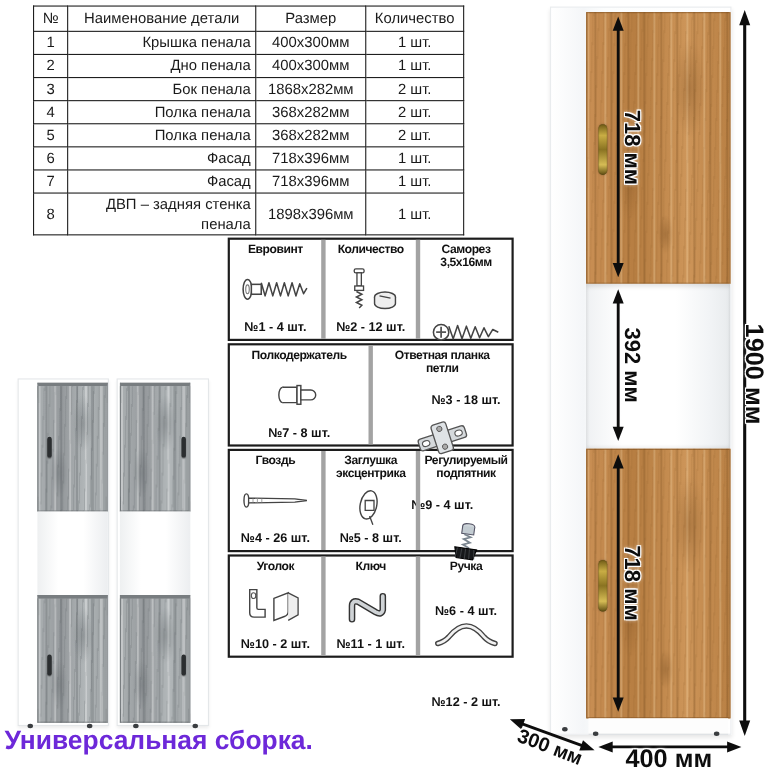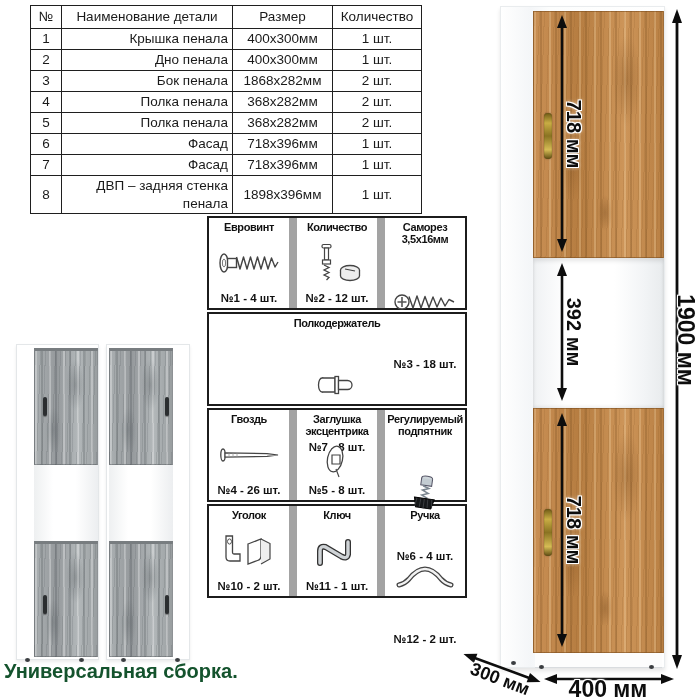--- a/index.html
+++ b/index.html
@@ -15,21 +15,21 @@
   .parts td{height:18px;}
   .td-c{text-align:center;}
   .td-l{text-align:right;padding-left:7px;margin-top:16px;}
 
   
   .hw{position:absolute;left:207px;top:216px;width:260px;}
   .hw-row{display:flex;border:2px solid #1c1c1c;margin-bottom:2px;height:94px;
           box-sizing:border-box;background:#fff;}
   .hw-cell{flex:1;display:flex;flex-direction:column;align-items:center;
            justify-content:space-between;padding:3px 1px 4px 1px;
-           border-right:8px solid #a3a3a3;min-width:0;}
+           border-right:4px solid #a3a3a3;min-width:0;}
   .hw-cell:last-child{border-right:none;gap:36px;}
   .hw-name{font-weight:700;font-size:11px;letter-spacing:-0.4px;text-align:center;
            line-height:1.12;white-space:pre-line;}
   .hw-count{font-weight:700;font-size:11.5px;}
   .hw-icon{flex:1;display:flex;align-items:center;justify-content:center;}
 
   
   .oak{background-color:#c0874a;
     background-image:
       radial-gradient(ellipse 22px 70px at 72% 28%, rgba(110,66,22,.30), transparent 65%),
@@ -80,21 +80,21 @@
   .vert{transform:rotate(90deg);}
   #d718t{left:534px;top:122px;width:80px;height:24px;font-size:20px;line-height:24px;}
   #d392 {left:534px;top:320px;width:80px;height:24px;font-size:20px;line-height:24px;}
   #d718b{left:534px;top:518px;width:80px;height:24px;font-size:20px;line-height:24px;}
   #d1900{left:630px;top:326px;width:112px;height:28px;font-size:23px;line-height:28px;}
   #d400 {left:553px;top:678px;width:110px;height:22px;font-size:23px;line-height:22px;}
   #d300 {left:458px;top:668px;width:84px;height:22px;font-size:18px;line-height:22px;transform:rotate(21deg);}
   .arrow{position:absolute;}
 
   
-  .caption{position:absolute;left:4px;top:660px;font-size:20px;font-weight:700;color:#14532d;}
+  .caption{position:absolute;left:4px;top:660px;font-size:24px;font-weight:700;color:#6d28d9;}
 
   svg{display:block;}
 </style>
 </head>
 <body>
 
 <div class="canvas">
 
   <table class="parts">
     <colgroup>
@@ -211,20 +211,37 @@
         <div class="hw-name">Полкодержатель</div>
         <div class="hw-icon">
           <svg viewBox="0 0 64 40" width="64" height="40">
             <ellipse cx="17" cy="20" rx="3.5" ry="7" fill="#fff" stroke="#444" stroke-width="1.3"></ellipse>
             <path d="M17 13 h13 v14 h-13" fill="#fff" stroke="#444" stroke-width="1.3"></path>
             <rect x="30" y="11.5" width="3.5" height="17" fill="#fff" stroke="#444" stroke-width="1.3"></rect>
             <path d="M33.5 15.5 h9 a4.5 4.5 0 0 1 0 9 h-9 Z" fill="#fff" stroke="#444" stroke-width="1.3"></path>
           </svg>
         </div>
         <div class="hw-count">№7 - 8 шт.</div>
+      </div>
+      <div class="hw-cell">
+        <div class="hw-name">Ответная планка
+петли</div>
+        <div class="hw-icon">
+          <svg viewBox="0 0 64 40" width="64" height="40">
+            <g transform="rotate(-18 32 20)">
+              <rect x="10" y="15" width="44" height="11" rx="2.5" fill="#d5d9dc" stroke="#555" stroke-width="1.2"></rect>
+              <rect x="25" y="6.5" width="14" height="27" rx="2.5" fill="#dfe3e6" stroke="#555" stroke-width="1.2"></rect>
+              <ellipse cx="16.5" cy="20.5" rx="3.4" ry="2.6" fill="#fff" stroke="#555" stroke-width="1"></ellipse>
+              <ellipse cx="47.5" cy="20.5" rx="3.4" ry="2.6" fill="#fff" stroke="#555" stroke-width="1"></ellipse>
+              <circle cx="32" cy="11.5" r="2.4" fill="#aaa" stroke="#555" stroke-width="0.8"></circle>
+              <circle cx="32" cy="28.5" r="2.4" fill="#aaa" stroke="#555" stroke-width="0.8"></circle>
+            </g>
+          </svg>
+        </div>
+        <div class="hw-count">№9 - 4 шт.</div>
       </div>
     </div>
 
     <div class="hw-row">
       <div class="hw-cell">
         <div class="hw-name">Гвоздь</div>
         <div class="hw-icon">
           <svg viewBox="0 0 64 40" width="64" height="40">
             <ellipse cx="6" cy="20" rx="2.2" ry="6" fill="#fff" stroke="#444" stroke-width="1.3"></ellipse>
             <path d="M8 17.8 L50 18.6 L61 20 L50 21.4 L8 22.2 Z" fill="#fff" stroke="#444" stroke-width="1.2"></path>

